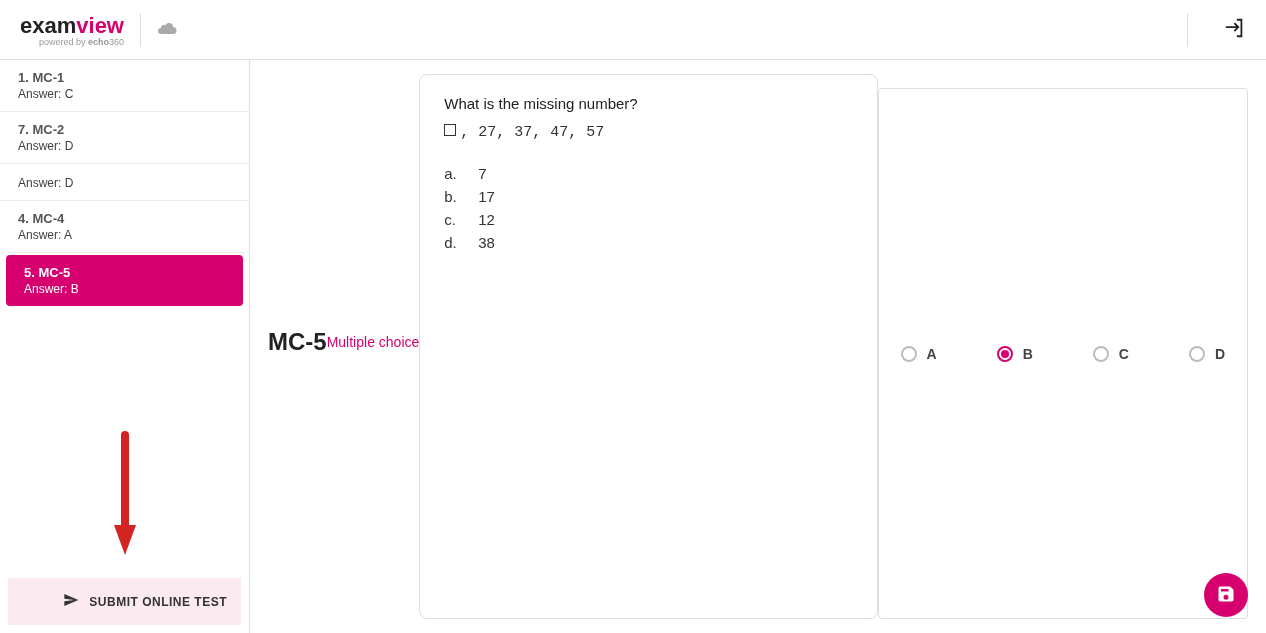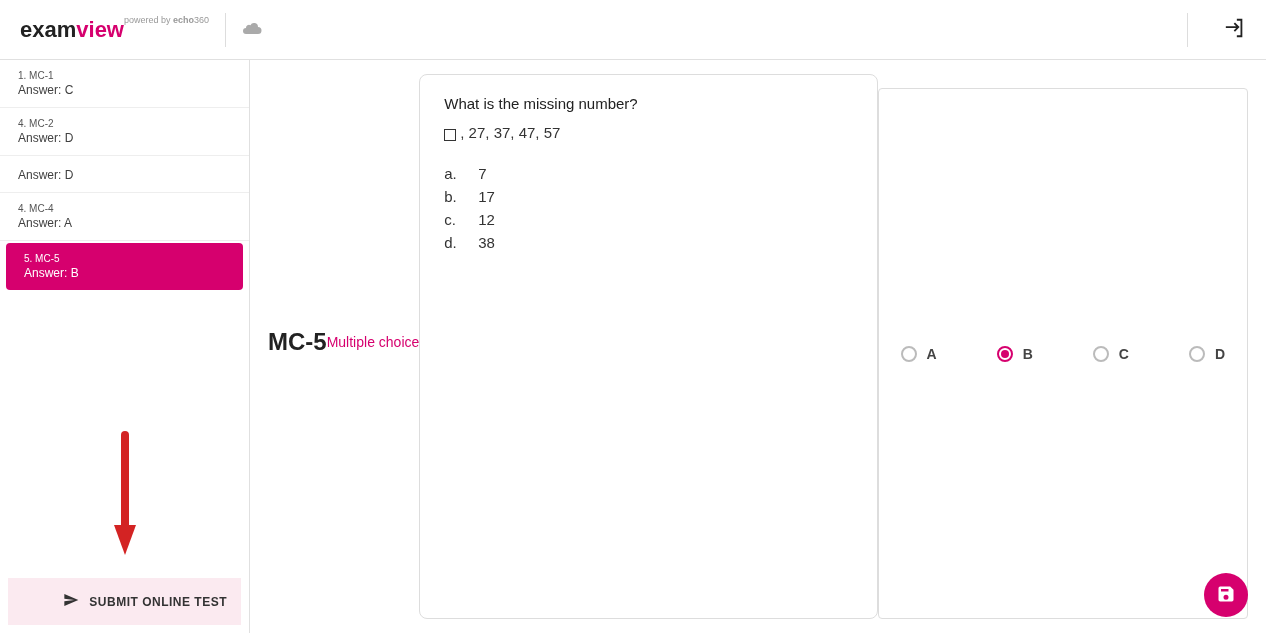--- a/index.html
+++ b/index.html
@@ -1,56 +1,56 @@
 <!DOCTYPE html>
 <html><head>
 <meta charset="utf-8">
 <style>
   * { box-sizing: border-box; margin: 0; padding: 0; }
   body { font-family: -apple-system, BlinkMacSystemFont, "Segoe UI", Arial, sans-serif; background: #fff; color: #333; width: 1266px; height: 633px; overflow: hidden; }
   
   .header { height: 60px; display: flex; align-items: center; padding: 0 20px; border-bottom: 1px solid #e0e0e0; }
-  .logo { display: flex; flex-direction: row; justify-content: flex-end; }
+  .logo { display: flex; flex-direction: column; justify-content: flex-end; }
   .logo-main { font-size: 22px; font-weight: 700; }
   .logo-exam { color: #222; }
   .logo-view { color: #d6006e; }
   .logo-sub { font-size: 9px; color: #999; text-align: right; margin-top: -2px; }
   .logo-sub b { font-weight: 700; }
   .header-divider { width: 1px; height: 34px; background: #ddd; margin: 0 16px; }
   .cloud-icon { color: #aaa; }
   .header-spacer { flex: 1; }
   .test-meta { text-align: right; color: #888; font-size: 13px; line-height: 1.5; }
   .blurred { display: inline-block; background: #eee; color: transparent; border-radius: 2px; }
   .blurred-a { width: 50px; height: 12px; }
   .blurred-b { width: 20px; height: 12px; }
   .exit-icon { margin-left: 20px; }
   
   .content { display: flex; height: 573px; }
   
   .sidebar { width: 250px; border-right: 1px solid #e0e0e0; display: flex; flex-direction: column; }
   .nav-list { flex: 1; }
   .nav-item { padding: 10px 18px; border-bottom: 1px solid #eee; cursor: pointer; }
-  .nav-item-title { font-size: 10px; font-weight: 400; color: #555; }
+  .nav-item-title { font-size: 13px; font-weight: 700; color: #555; }
   .nav-item-answer { font-size: 12px; color: #404040; margin-top: 2px; }
   .nav-item.active { background: #d6006e; border-radius: 4px; margin: 2px 6px; border: none; }
   .nav-item.active .nav-item-title,
   .nav-item.active .nav-item-answer { color: #fff; }
   
   .arrow-annotation { display: flex; justify-content: center; padding: 10px 0; }
   
   .submit-btn { margin: 8px; padding: 14px; background: #fbeaf0; color: #333; border: none; font-weight: 700; font-size: 12px; letter-spacing: 0.5px; display: flex; align-items: center; justify-content: flex-end; gap: 10px; cursor: pointer; }
   
   .main { flex: 1; padding: 14px 18px; display: flex; flex-direction: row; position: relative; }
   .question-header { display: flex; justify-content: space-between; align-items: center; margin-bottom: 10px; }
   .question-title { font-size: 24px; font-weight: 700; color: #222; }
   .question-type { color: #d6006e; font-size: 14px; }
   
   .question-panel { flex: 1; border: 1px solid #ddd; border-radius: 8px; padding: 20px 24px; overflow: auto; }
   .question-text { font-size: 15px; margin-bottom: 12px; color: #222; }
-  .sequence { font-size: 15px; margin-bottom: 24px; display: flex; align-items: flex-end; gap: 4px; }
+  .sequence { font-size: 15px; margin-bottom: 24px; display: flex; align-items: flex-start; gap: 4px; font-family: Liberation Mono, monospace; }
   .box-icon { display: inline-block; width: 12px; height: 12px; border: 1px solid #333; }
   .choices-list { font-size: 15px; }
   .choice-row { display: flex; gap: 18px; margin-bottom: 6px; }
   .choice-letter { width: 16px; }
   
   .answer-bar { margin-top: 14px; border: 1px solid #ddd; border-radius: 4px; padding: 10px 22px; display: flex; align-items: center; gap: 60px; }
   .answer-opt { display: flex; align-items: center; gap: 10px; cursor: pointer; }
   .radio { width: 16px; height: 16px; border: 2px solid #bbb; border-radius: 50%; display: inline-block; }
   .radio.selected { border-color: #d6006e; position: relative; }
   .radio.selected::after { content: ""; position: absolute; top: 2px; left: 2px; width: 8px; height: 8px; background: #d6006e; border-radius: 50%; }
@@ -86,21 +86,21 @@
 </div>
 
 <div class="content">
   <div class="sidebar">
     <div class="nav-list">
       <div class="nav-item">
         <div class="nav-item-title">1. MC-1</div>
         <div class="nav-item-answer">Answer: C</div>
       </div>
       <div class="nav-item">
-        <div class="nav-item-title">4. MC-2</div>
+        <div class="nav-item-title">7. MC-2</div>
         <div class="nav-item-answer">Answer: D</div>
       </div>
       <div class="nav-item">
         <div class="nav-item-answer">Answer: D</div>
       </div>
       <div class="nav-item">
         <div class="nav-item-title">4. MC-4</div>
         <div class="nav-item-answer">Answer: A</div>
       </div>
       <div class="nav-item active">

